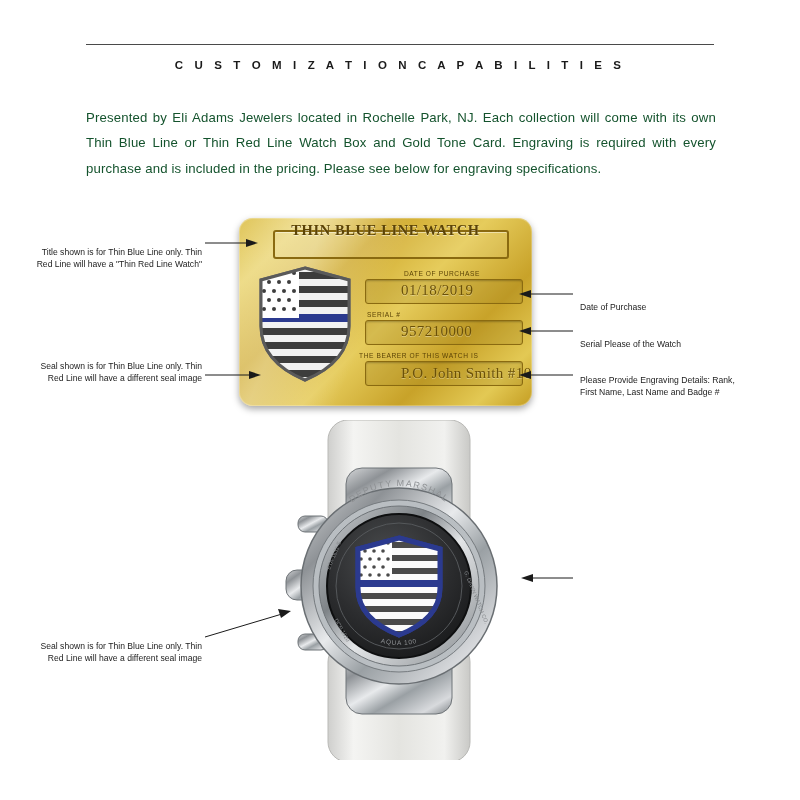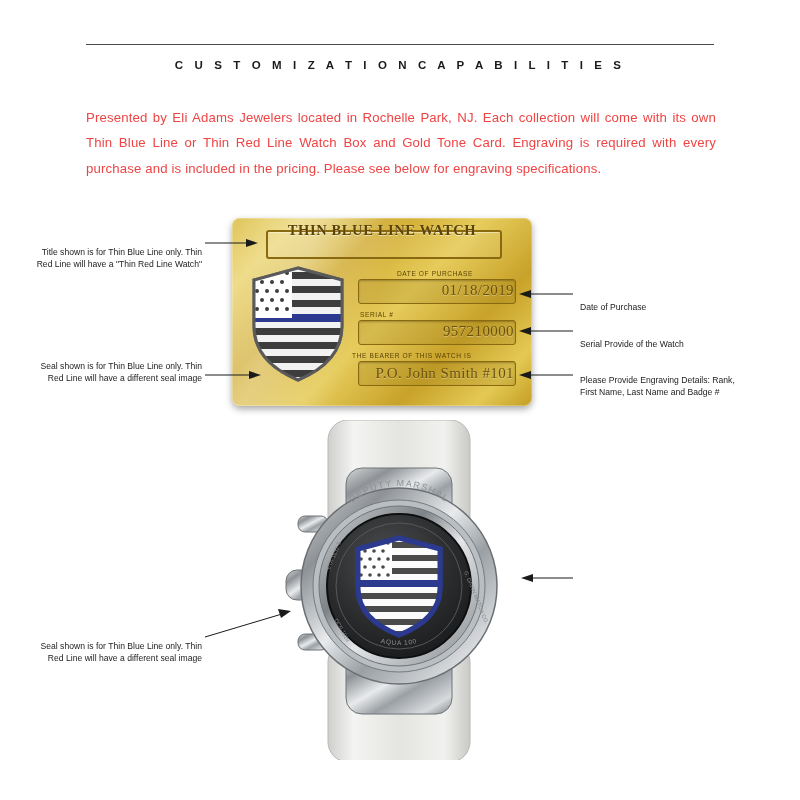--- a/index.html
+++ b/index.html
@@ -39,41 +39,42 @@
     font-weight: bold;
     color: #1a1a1a;
   }
   .intro {
     position: absolute;
     left: 86px;
     top: 105px;
     width: 630px;
     font-size: 13.2px;
     line-height: 1.92;
-    color: #ef4444;
+    color: #14532d;
     text-align: justify;
     letter-spacing: 0.15px;
   }
 
   
   .card-wrap {
     position: absolute;
     left: 232px;
     top: 218px;
     width: 300px;
     height: 188px;
   }
   .card {
     position: absolute;
     inset: 0;
-    border-radius: 8px;
+    border-radius: 14px;
     background:
       linear-gradient(135deg, #d9b93a 0%, #e9d268 14%, #cfa92c 32%, #e6cc5c 52%, #c8a229 72%, #e3c954 88%, #c49d22 100%);
     box-shadow: 0 3px 7px rgba(0,0,0,0.35), inset 0 0 0 1px rgba(255,255,255,0.25);
     overflow: hidden;
+    margin-left: 7px;
   }
   .card-sheen {
     position: absolute;
     left: -20%;
     top: -40%;
     width: 80%;
     height: 200%;
     background: linear-gradient(105deg, rgba(255,255,255,0.0) 0%, rgba(255,255,255,0.35) 45%, rgba(255,255,255,0.0) 70%);
     transform: rotate(8deg);
     pointer-events: none;
@@ -118,26 +119,27 @@
     position: absolute;
     font-size: 6.6px;
     letter-spacing: 0.6px;
     color: #5c4406;
     text-align: center;
     width: 100%;
   }
   .eng-value {
     position: absolute;
     width: 100%;
-    text-align: right;
+    text-align: left;
     font-family: "Liberation Serif", serif;
     font-size: 15px;
     color: #6b5108;
     text-shadow: 0 1px 0 rgba(255,255,255,0.35);
     letter-spacing: 0.4px;
+    padding-left: 36px;
   }
   .eng-value.small {
     font-size: 15px;
   }
 
   
   .watch-wrap {
     position: absolute;
     left: 268px;
     top: 420px;
@@ -375,20 +377,20 @@
       <polygon points="291,611 278,609 281,618" fill="#1a1a1a" stroke="none"></polygon>
     </g>
   </svg>
 
   <div class="callout left" style="left:30px; top:234px; width:172px;">Title shown is for Thin Blue Line only. Thin Red Line will have a "Thin Red Line Watch"</div>
 
   <div class="callout left" style="left:30px; top:348px; width:172px;">Seal shown is for Thin Blue Line only. Thin Red Line will have a different seal image</div>
 
   <div class="callout right" style="left:580px; top:289px; width:180px;">Date of Purchase</div>
 
-  <div class="callout right" style="left:580px; top:326px; width:190px;">Serial Provide of the Watch</div>
+  <div class="callout right" style="left:580px; top:326px; width:190px;">Serial Please of the Watch</div>
 
   <div class="callout right" style="left:580px; top:362px; width:170px;">Please Provide Engraving Details: Rank, First Name, Last Name and Badge #</div>
 
 
   <div class="callout left" style="left:30px; top:628px; width:172px;">Seal shown is for Thin Blue Line only. Thin Red Line will have a different seal image</div>
 
 </div>
 
 </body></html>

